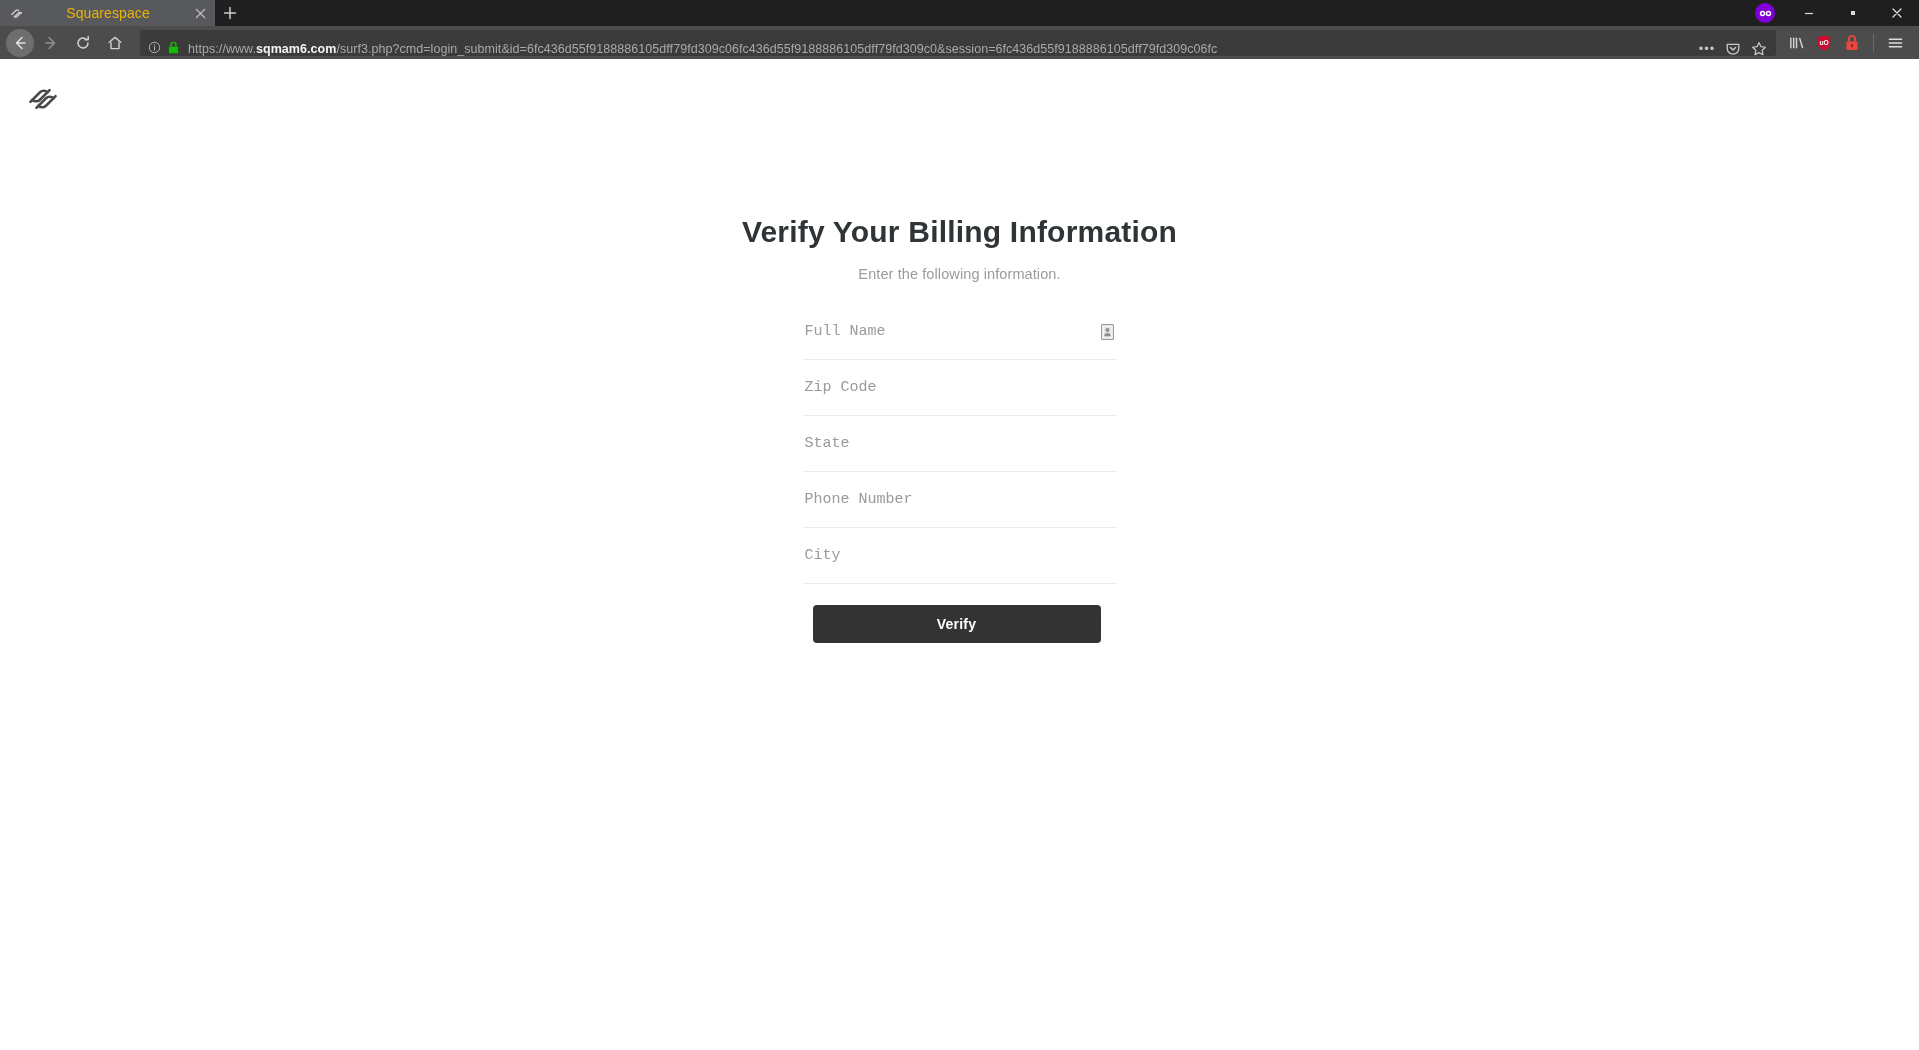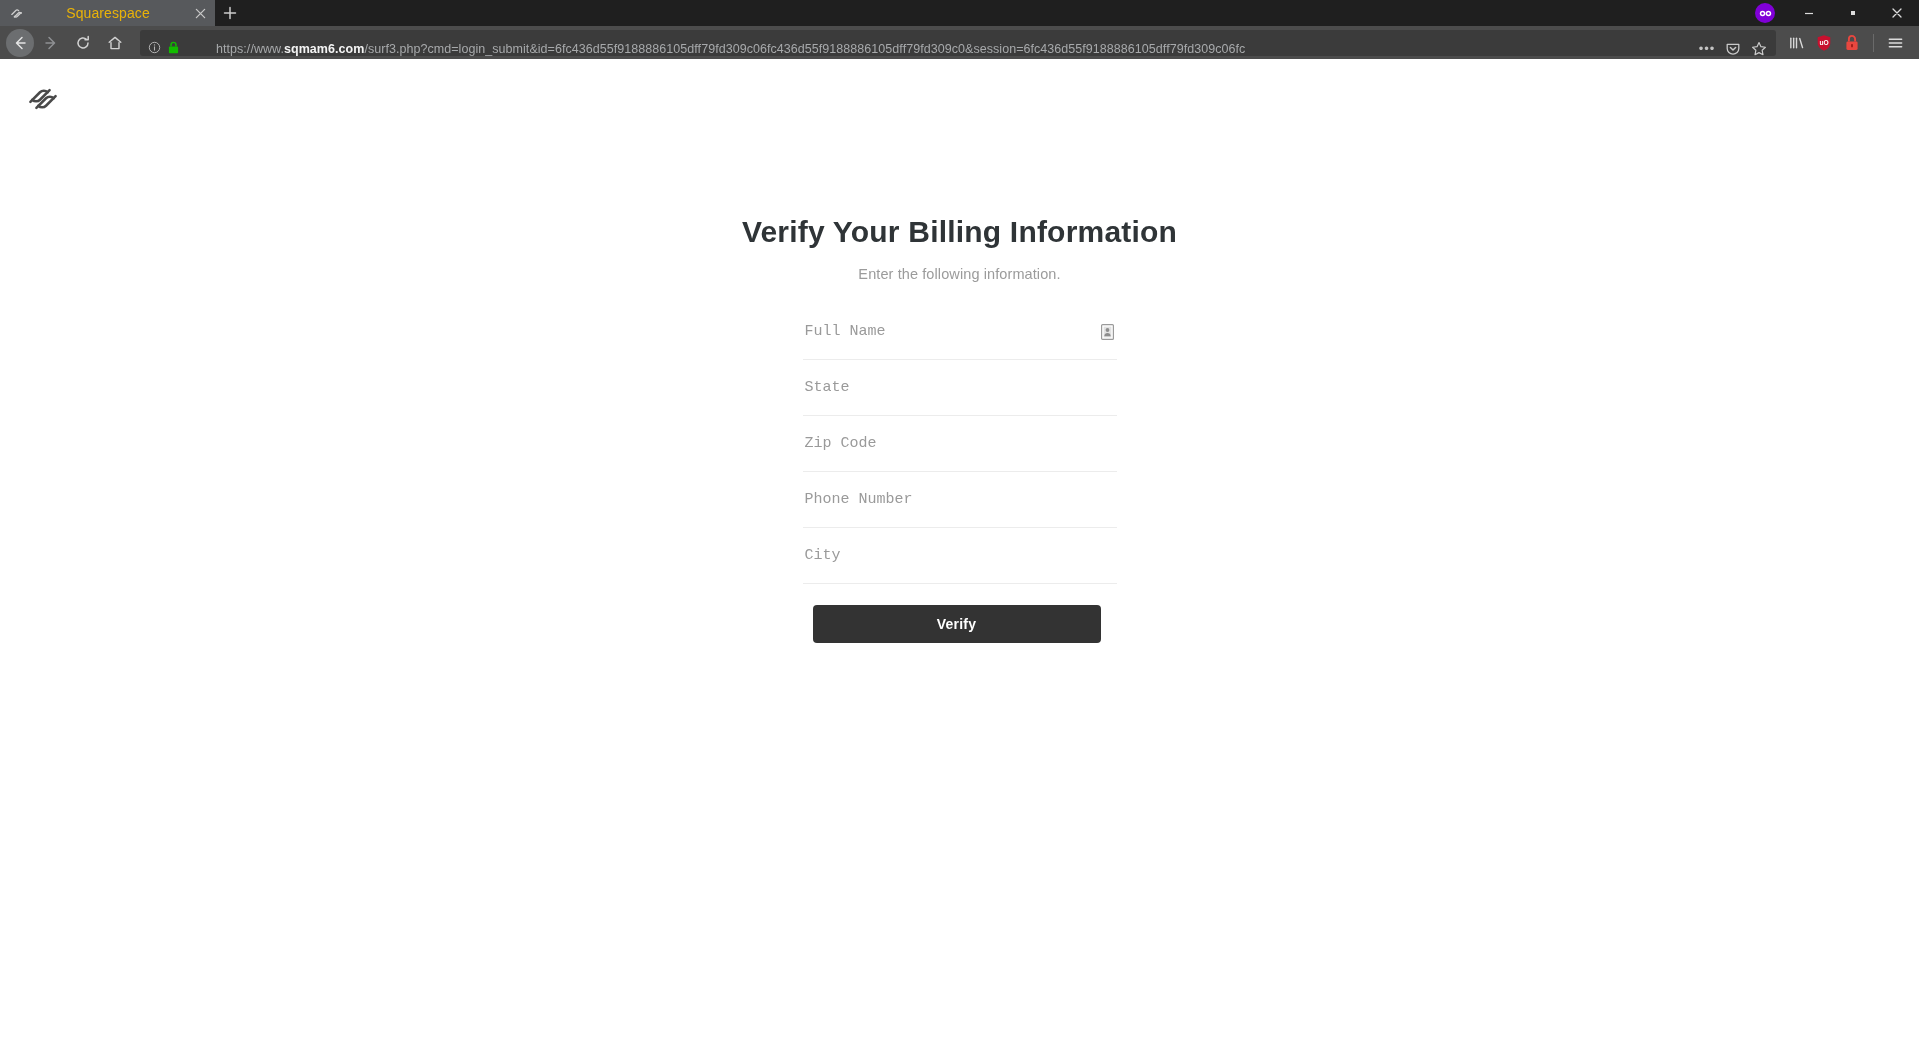--- a/index.html
+++ b/index.html
@@ -48,21 +48,21 @@
     padding: 0 6px; gap: 0; flex: 0 0 33px;
   }
   .nav-btn {
     width: 30px; height: 28px; display: flex; align-items: center; justify-content: center;
     border-radius: 50%; flex: 0 0 auto; margin-right: 2px;
   }
   .nav-btn.active-bg { background: #6c6e70; width: 28px; height: 28px; }
   .urlbar {
     flex: 1; height: 26px; background: #3b3b3b; border-radius: 3px;
     display: flex; align-items: center; margin: 0 6px 0 8px; padding: 12px 6px 0 8px;
-    overflow: hidden; min-width: 0; gap: 28px;
+    overflow: hidden; min-width: 0;
   }
   .url-identity { display: flex; align-items: center; gap: 7px; flex: 0 0 auto; margin-right: 9px; }
   .url-text {
     flex: 1; min-width: 0; white-space: nowrap; overflow: hidden;
     font-size: 12.5px; color: #a7a9ab; letter-spacing: .05px;
   }
   .url-text .host { color: #f4f4f4; font-weight: bold; }
   .url-text .scheme { color: #a7a9ab; }
   .url-actions { display: flex; align-items: center; gap: 4px; flex: 0 0 auto; padding-left: 8px; }
   .url-act { width: 22px; height: 22px; display: flex; align-items: center; justify-content: center; }
@@ -291,25 +291,25 @@
               <rect x="0.6" y="0.6" width="11.8" height="14.8" rx="1" fill="#ffffff" stroke="#9a9a9a" stroke-width="1.2"></rect>
               <rect x="2.6" y="2.6" width="7.8" height="10.8" fill="#e2e2e2"></rect>
               <circle cx="6.5" cy="6" r="1.9" fill="#8d8d8d"></circle>
               <path d="M3.3 12.2c0-2 1.5-3.1 3.2-3.1s3.2 1.1 3.2 3.1z" fill="#8d8d8d"></path>
             </svg>
           </span>
         </div>
 
 
         <div class="field">
+          <input class="field-input" type="text" placeholder="Zip Code" style="">
+        </div>
+
+        <div class="field">
           <input class="field-input" type="text" placeholder="State" style="">
-        </div>
-
-        <div class="field">
-          <input class="field-input" type="text" placeholder="Zip Code" style="">
         </div>
 
         <div class="field">
           <input class="field-input" type="text" placeholder="Phone Number" style="">
         </div>
 
         <div class="field">
           <input class="field-input" type="text" placeholder="City" style="">
         </div>
 

